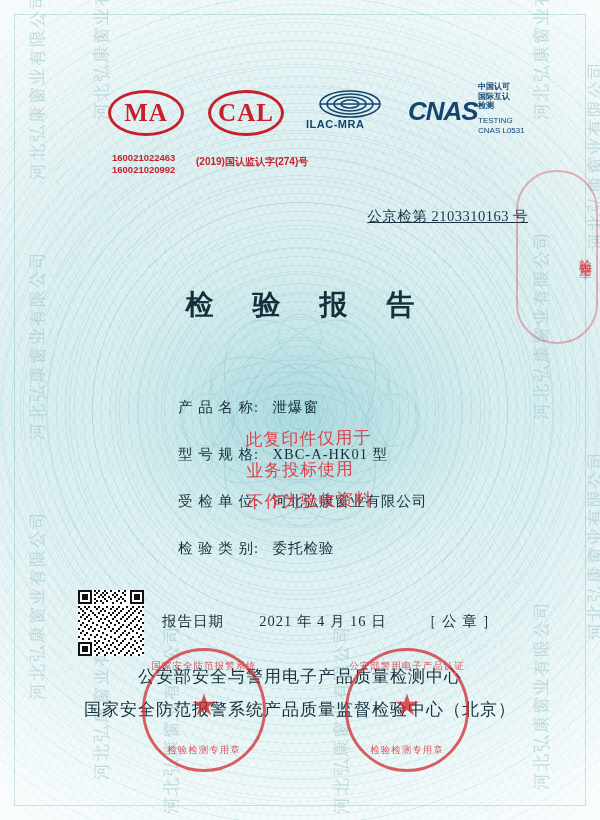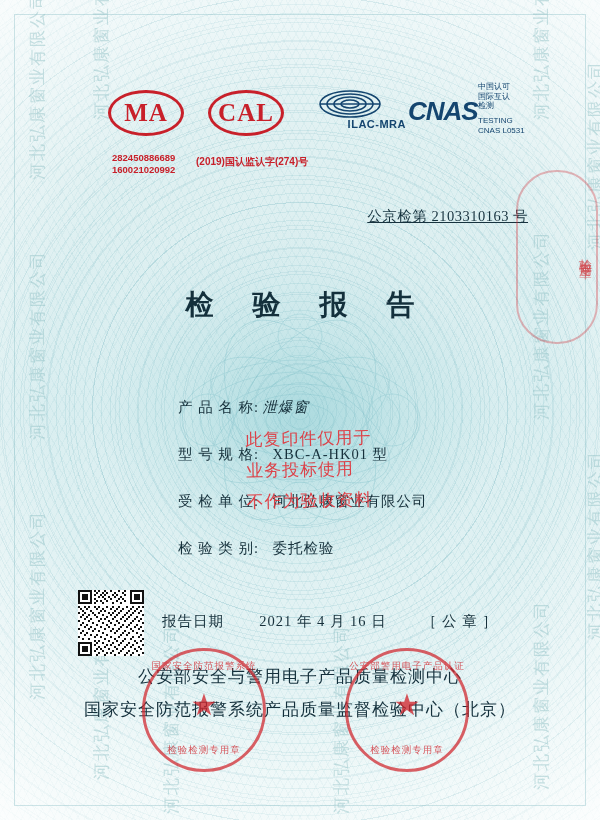--- a/index.html
+++ b/index.html
@@ -122,23 +122,23 @@
   .mark-ilac {
     position: absolute;
     left: 198px;
     top: 6px;
     width: 88px;
     height: 52px;
     color: #14456f;
   }
   .ilac-txt {
     position: absolute;
-    left: 12px; top: 30px;
+    left: 0; top: 30px;
     width: 88px;
-    text-align: right;
+    text-align: left;
     font-family: "Liberation Sans", sans-serif;
     font-weight: bold;
     font-size: 11px;
     letter-spacing: 0.5px;
     color: #14456f;
   }
   .mark-cnas {
     position: absolute;
     left: 300px;
     top: 0px;
@@ -401,41 +401,41 @@
           <ellipse cx="44" cy="16" rx="23" ry="10"></ellipse>
           <ellipse cx="44" cy="16" rx="16" ry="7"></ellipse>
           <ellipse cx="44" cy="16" rx="9" ry="4"></ellipse>
           <line x1="14" y1="16" x2="74" y2="16"></line>
         </g>
       </svg>
       <div class="ilac-txt">ILAC-MRA</div>
     </div>
 
     <div class="mark-cnas">
-      <div class="cnas-cn" style="white-space: pre-line;">中国认可
+      <div class="cnas-cn" style="white-space: pre-line; font-weight: bold;">中国认可
 国际互认
 检测</div>
       <div class="cnas-logo">CNAS</div>
       <div class="cnas-sub" style="white-space: pre-line;">TESTING
 CNAS L0531</div>
     </div>
   </div>
 
-  <div class="cert-nums" style="white-space: pre-line;">282450886689
+  <div class="cert-nums" style="white-space: pre-line;">160021022463
 160021020992</div>
   <div class="approval-no">(2019)国认监认字(274)号</div>
 
   <div class="serial">公京检第 2103310163 号</div>
 
   <div class="title">检 验 报 告</div>
 
   <div class="fields">
     <div class="field">
       <span class="lbl">产 品 名 称:</span>
-      <span class="val" style="font-style:italic;">泄爆窗</span>
+      <span class="val" style="margin-left:10px;">泄爆窗</span>
     </div>
     <div class="field">
       <span class="lbl">型 号 规 格:</span>
       <span class="val" style="margin-left:10px;">XBC-A-HK01 型</span>
     </div>
     <div class="field">
       <span class="lbl">受 检 单 位:</span>
       <span class="val" style="margin-left:10px;">河北弘康窗业有限公司</span>
     </div>
     <div class="field">

